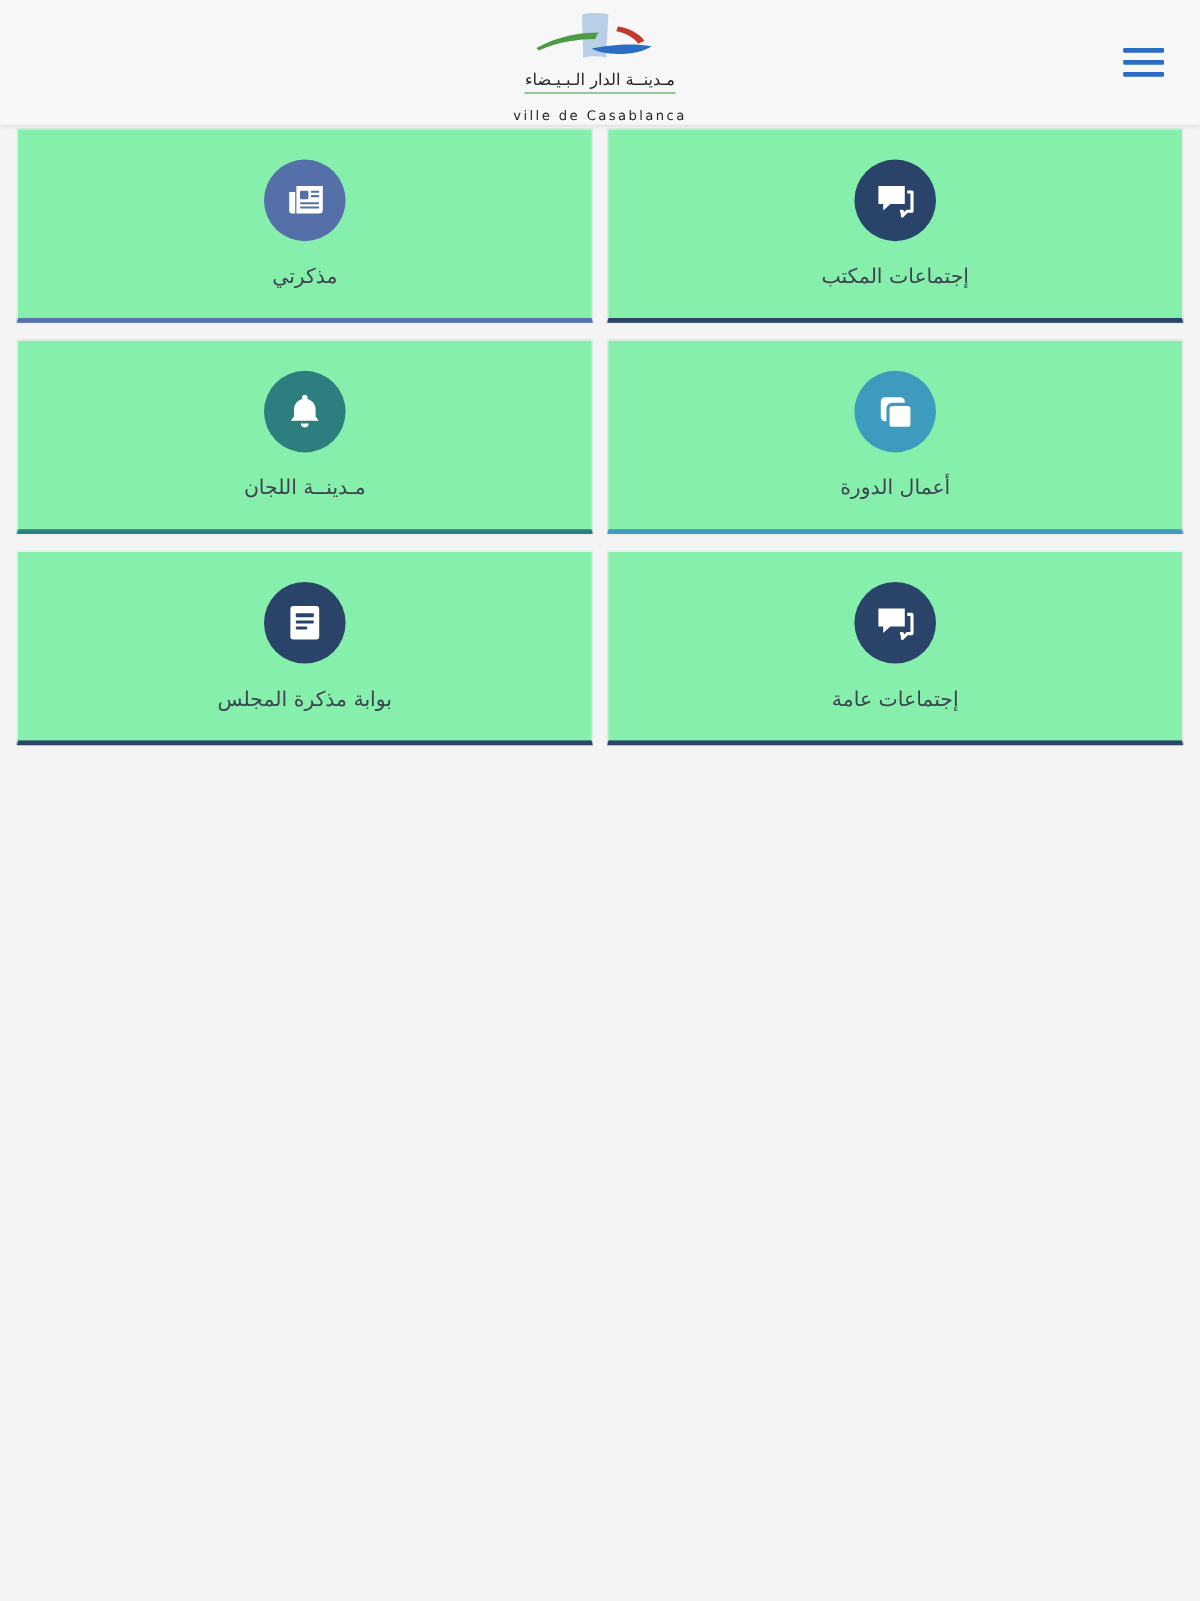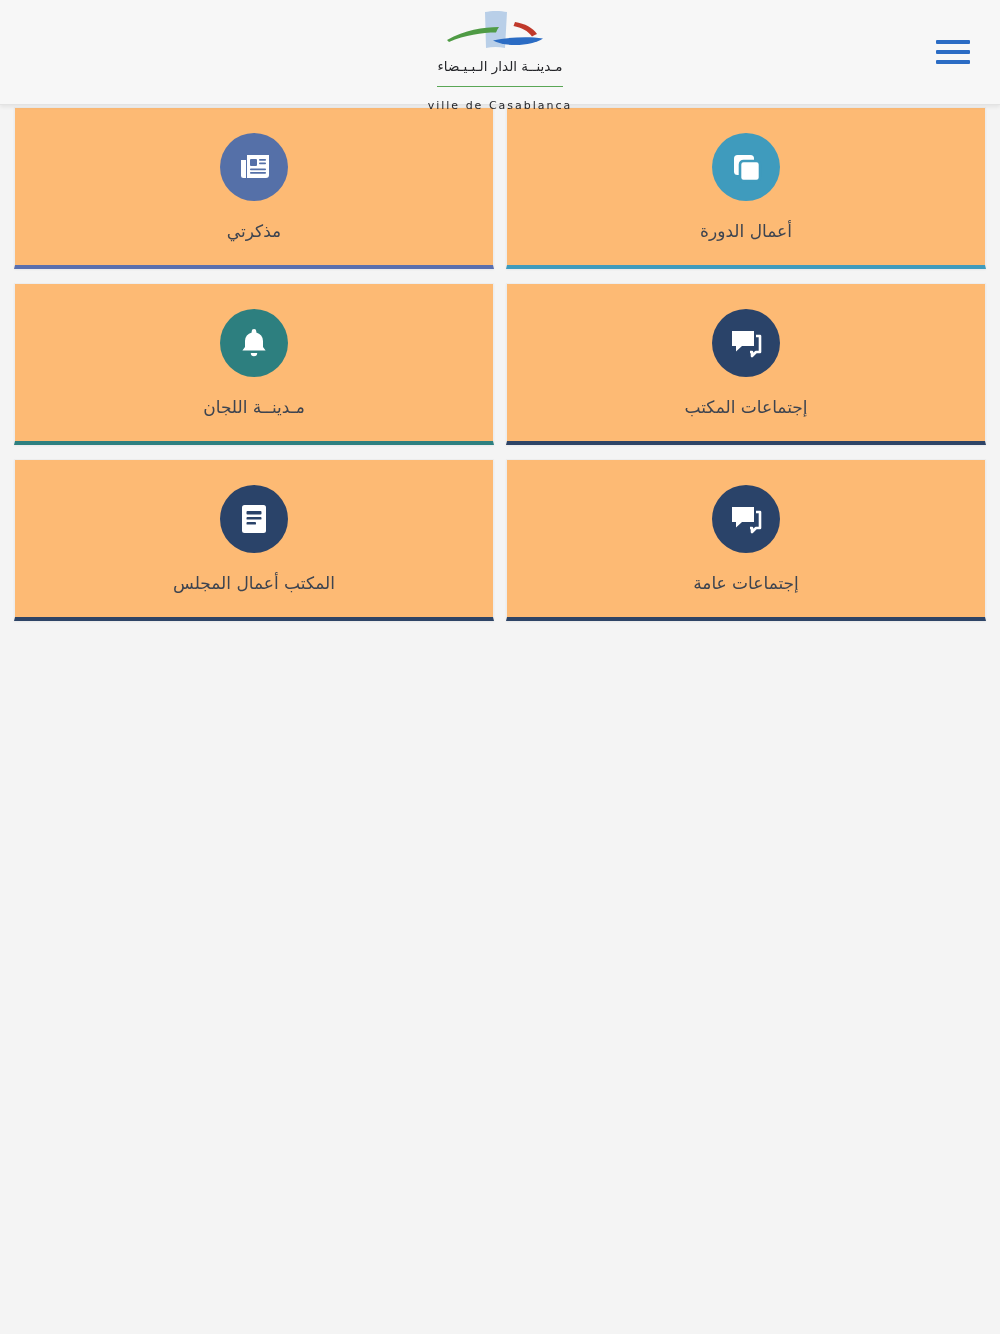--- a/index.html
+++ b/index.html
@@ -40,21 +40,21 @@
     margin: 0 auto;
     display: block;
   }
 
   .brand-ar {
     font-size: 13.5px;
     line-height: 15px;
     color: #25262a;
     letter-spacing: 0.4px;
     direction: rtl;
-    padding-bottom: 12px;
+    padding-bottom: 2px;
     border-bottom: 1.6px solid #5aa756;
     display: inline-block;
     white-space: nowrap;
   }
 
   .brand-fr {
     font-size: 11px;
     line-height: 14px;
     color: #25262a;
     letter-spacing: 2.0px;
@@ -96,21 +96,21 @@
     align-items: flex-start;
   }
 
   .col {
     width: 50%;
     padding: 2px 6px 0 6px;
   }
 
   .card {
     position: relative;
-    background: #fdba74;
+    background: #86efac;
     border: 1px solid #ededed;
     border-bottom: 4px solid #2e4466;
     box-shadow: 0 1px 2px rgba(0,0,0,0.05);
     height: 162px;
     margin-bottom: 14px;
     display: flex;
     flex-direction: column;
     align-items: center;
     justify-content: center;
     cursor: pointer;
@@ -156,37 +156,37 @@
 
   <button class="menu-btn">
     <span class="bar"></span>
     <span class="bar"></span>
     <span class="bar"></span>
   </button>
 </div>
 
 <div class="grid">
   <div class="col" id="col-right">
+      <div class="card" style="border-bottom-color: rgb(46, 68, 102);">
+        <div class="card-icon" style="background: rgb(42, 67, 105); color: rgb(42, 67, 105);">
+          <svg width="34" height="32" viewBox="0 0 34 32">
+            <path d="M3 4h22v15H13l-6 5.5V19H3Z" fill="#fff"></path>
+            <path d="M27 9h4v16h-4l-4 4v-4h-2" fill="none" stroke="#fff" stroke-width="2.6" stroke-linejoin="round"></path>
+          </svg>
+        </div>
+        <div class="card-label">إجتماعات المكتب</div>
+      </div>
       <div class="card" style="border-bottom-color: rgb(63, 155, 189);">
         <div class="card-icon" style="background: rgb(63, 155, 189); color: rgb(63, 155, 189);">
           <svg width="34" height="34" viewBox="0 0 34 34">
             <rect x="5" y="5" width="20" height="20" rx="3.5" fill="#fff"></rect>
             <rect x="11" y="11" width="20" height="20" rx="3.5" fill="#fff" stroke="currentColor" stroke-width="2.6"></rect>
           </svg>
         </div>
         <div class="card-label">أعمال الدورة</div>
-      </div>
-      <div class="card" style="border-bottom-color: rgb(46, 68, 102);">
-        <div class="card-icon" style="background: rgb(42, 67, 105); color: rgb(42, 67, 105);">
-          <svg width="34" height="32" viewBox="0 0 34 32">
-            <path d="M3 4h22v15H13l-6 5.5V19H3Z" fill="#fff"></path>
-            <path d="M27 9h4v16h-4l-4 4v-4h-2" fill="none" stroke="#fff" stroke-width="2.6" stroke-linejoin="round"></path>
-          </svg>
-        </div>
-        <div class="card-label">إجتماعات المكتب</div>
       </div>
       <div class="card" style="border-bottom-color: rgb(46, 68, 102);">
         <div class="card-icon" style="background: rgb(42, 67, 105); color: rgb(42, 67, 105);">
           <svg width="34" height="32" viewBox="0 0 34 32">
             <path d="M3 4h22v15H13l-6 5.5V19H3Z" fill="#fff"></path>
             <path d="M27 9h4v16h-4l-4 4v-4h-2" fill="none" stroke="#fff" stroke-width="2.6" stroke-linejoin="round"></path>
           </svg>
         </div>
         <div class="card-label">إجتماعات عامة</div>
       </div>
@@ -221,16 +221,16 @@
         <div class="card-icon" style="background: rgb(42, 67, 105); color: rgb(42, 67, 105);">
           <svg width="30" height="34" viewBox="0 0 30 34">
             <rect x="3" y="3" width="24" height="28" rx="2.5" fill="#fff"></rect>
             <g fill="currentColor">
               <rect x="7.5" y="9" width="15" height="3.4" rx="0.9"></rect>
               <rect x="7.5" y="15" width="15" height="2.6" rx="0.9"></rect>
               <rect x="7.5" y="20" width="9.5" height="2.6" rx="0.9"></rect>
             </g>
           </svg>
         </div>
-        <div class="card-label">المكتب أعمال المجلس</div>
+        <div class="card-label">بوابة مذكرة المجلس</div>
       </div>
     </div>
 </div>
 
 </body></html>

